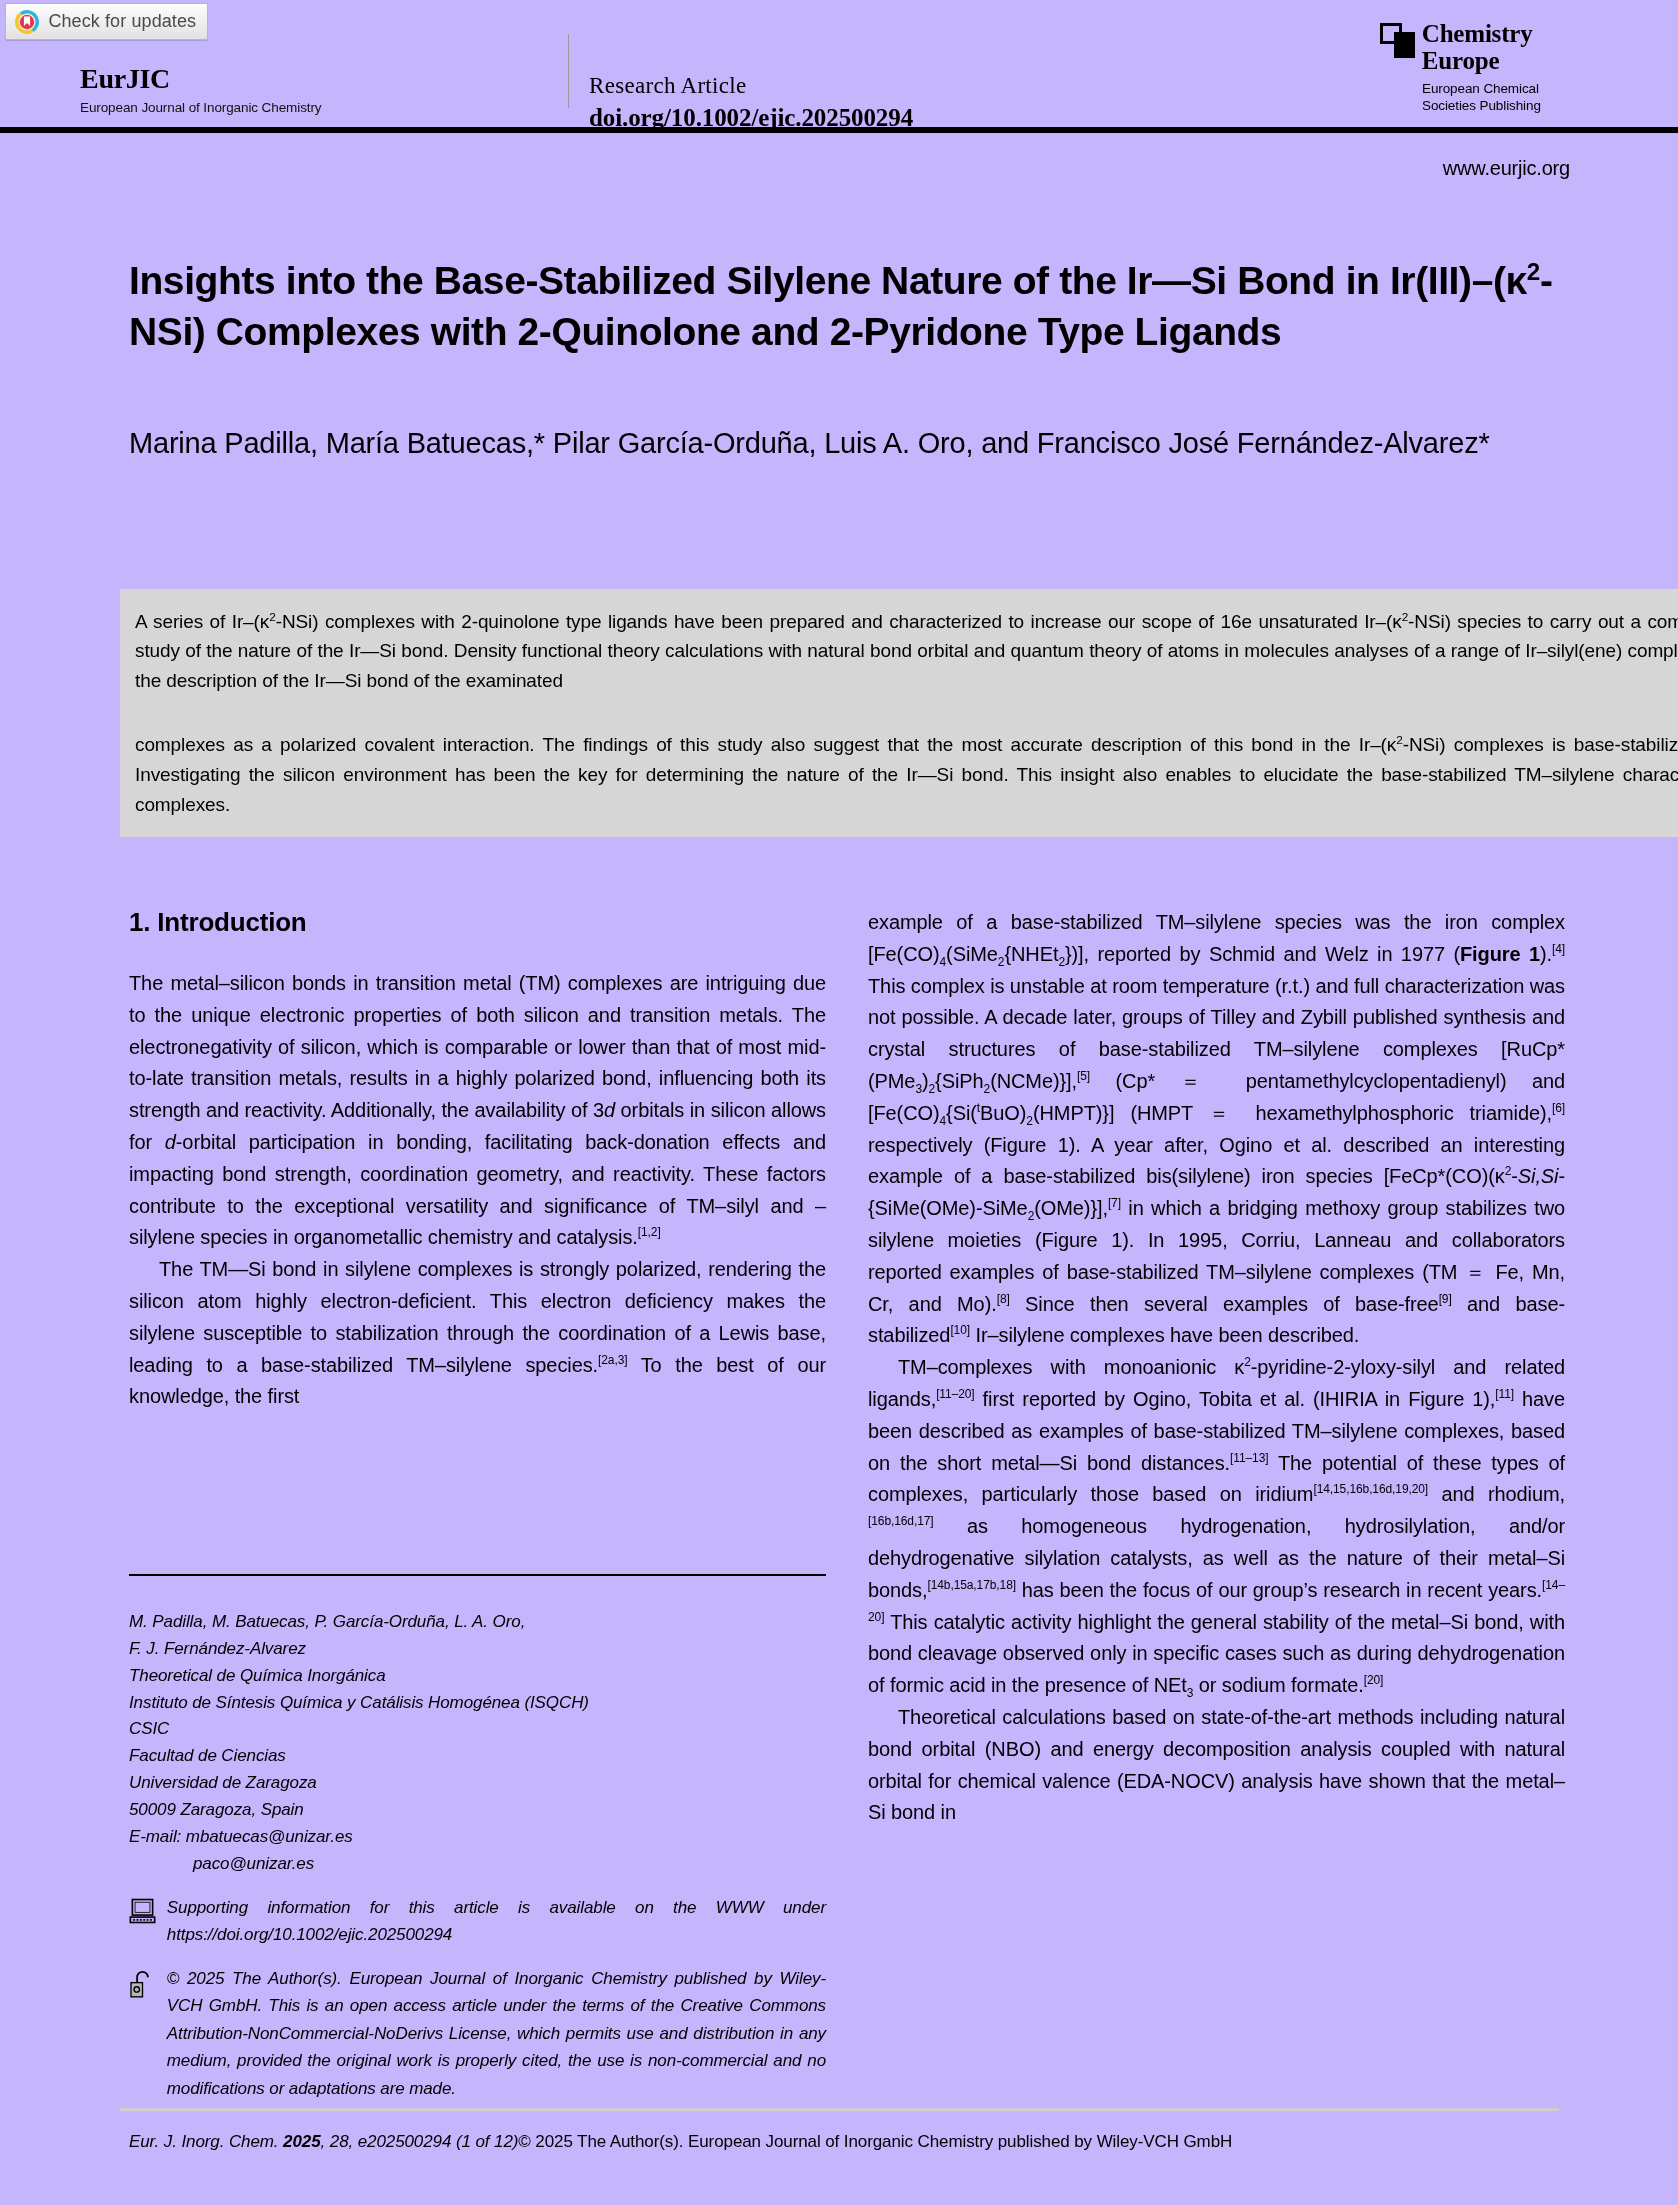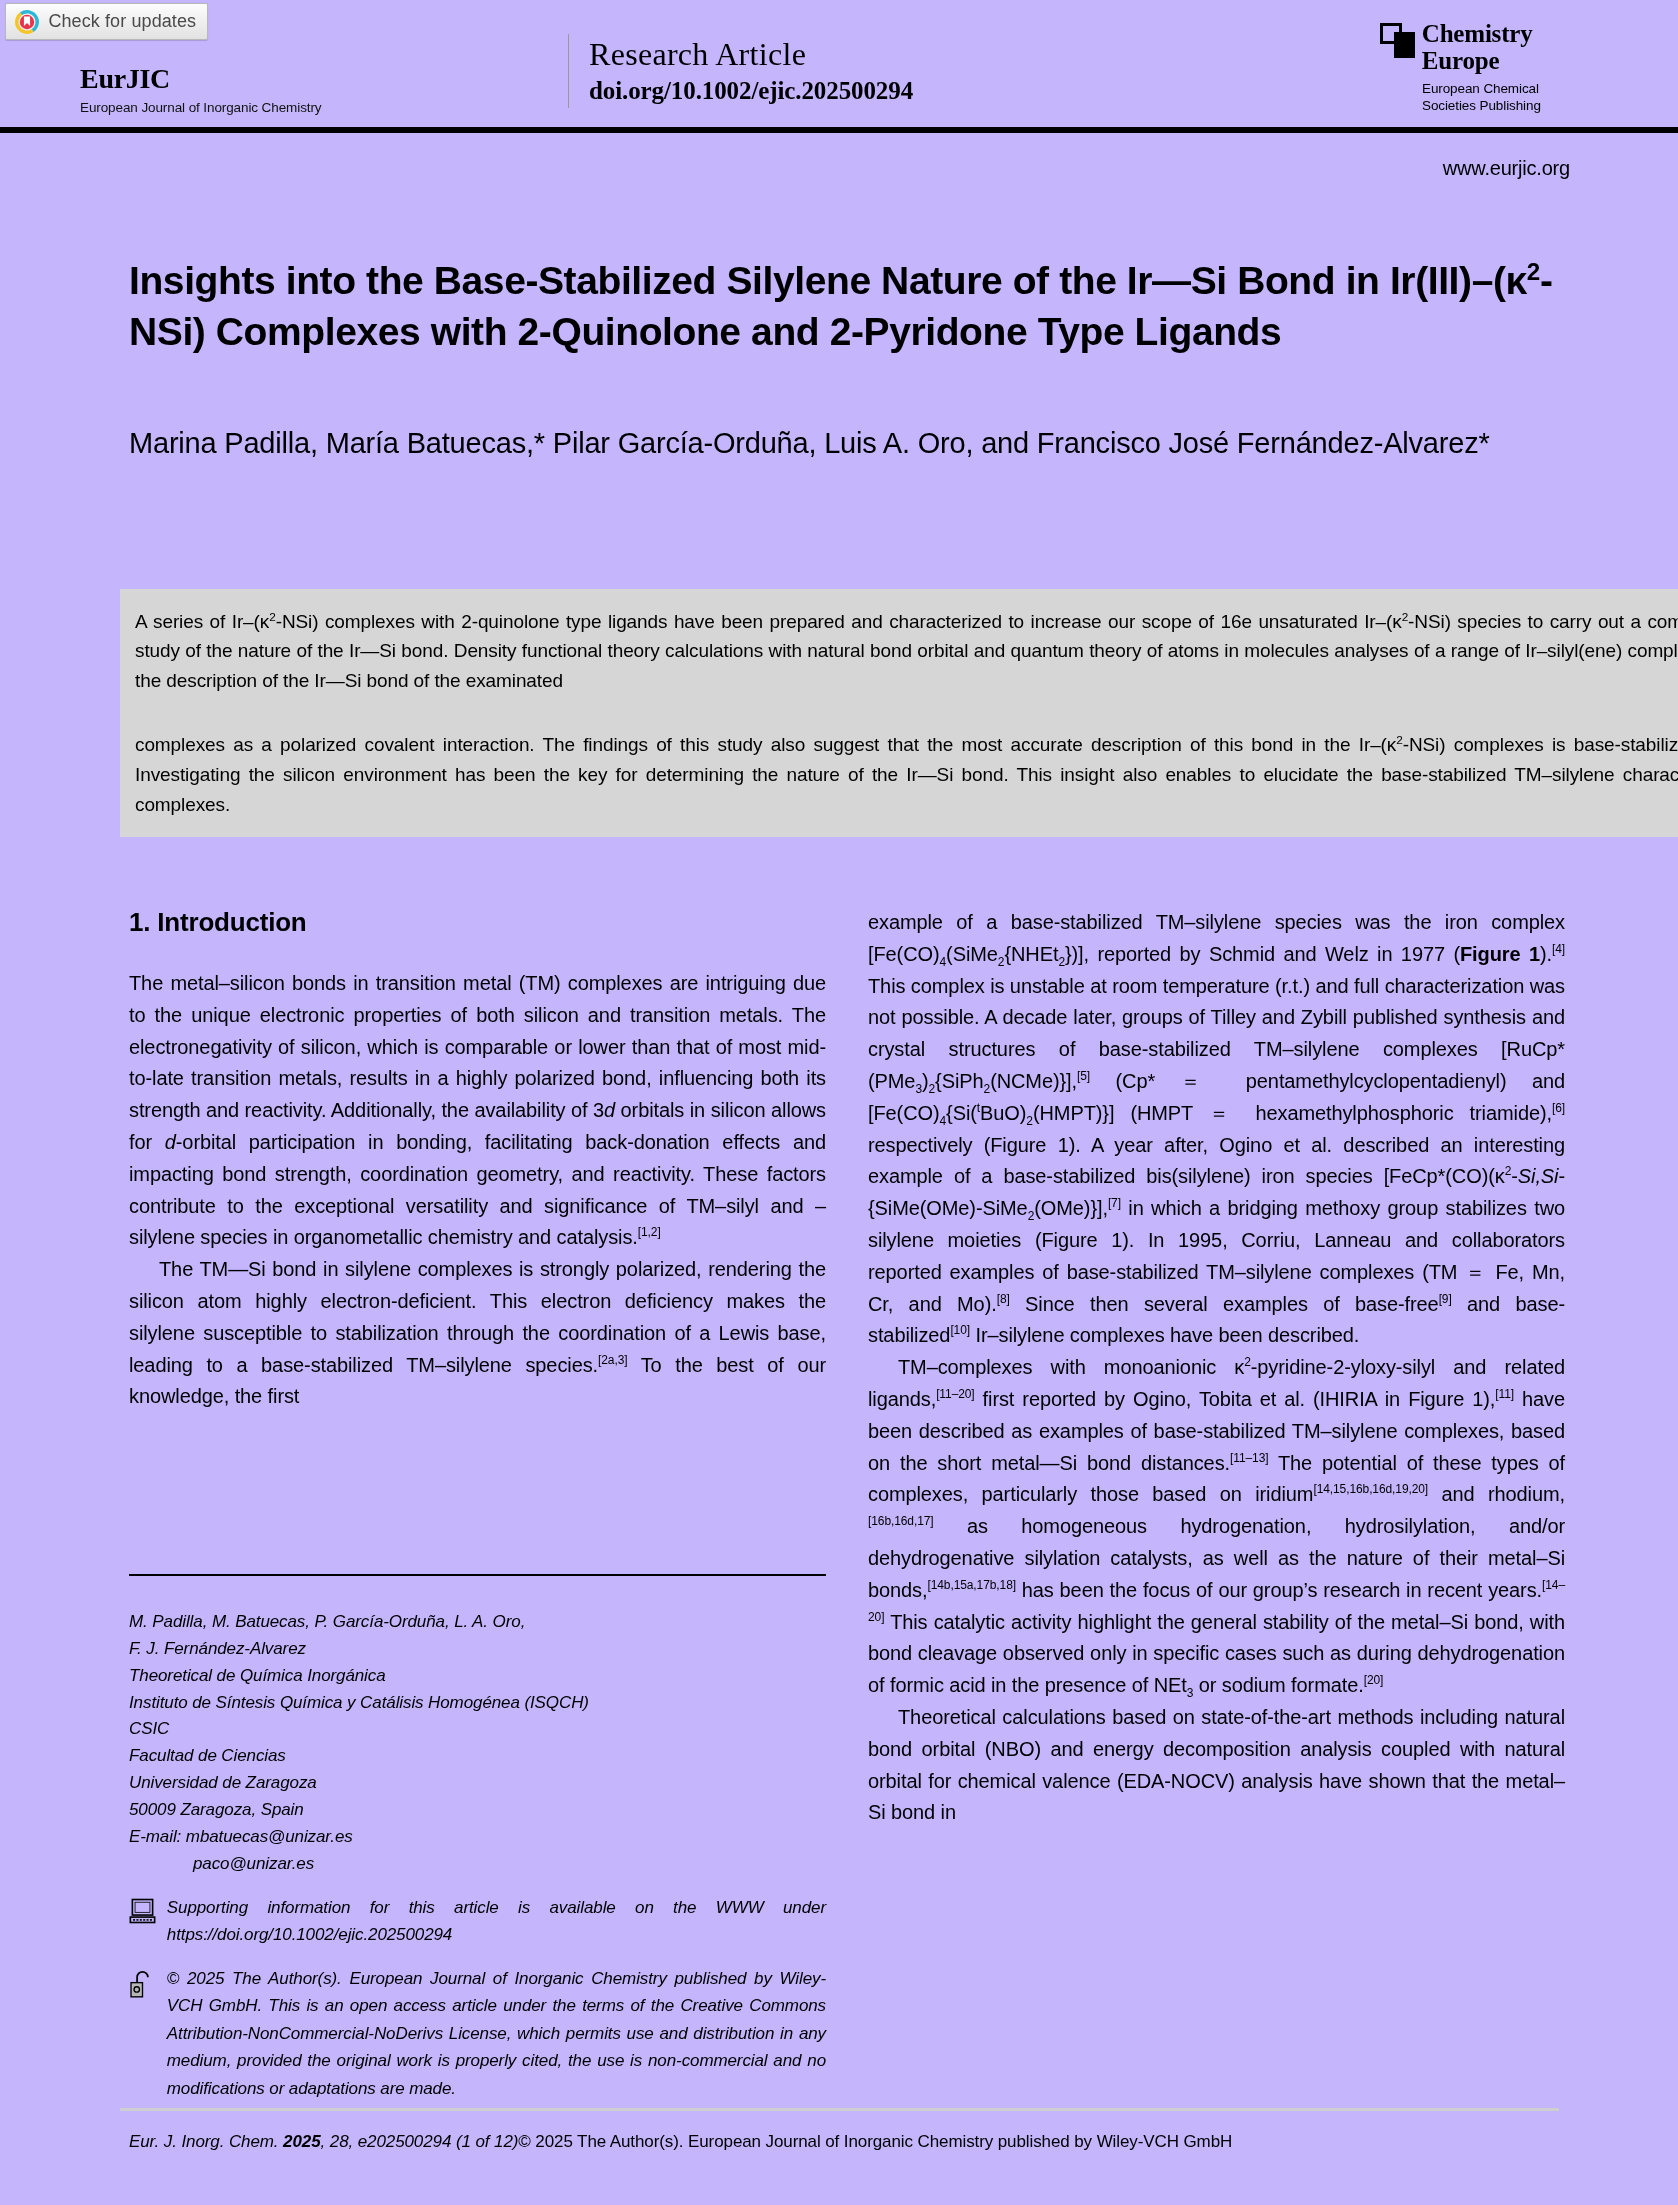--- a/index.html
+++ b/index.html
@@ -80,23 +80,24 @@
   .article-type-block {
     position: absolute;
     left: 568px;
     top: 34px;
     border-left: 1.4px solid #999;
     padding-left: 20px;
     height: 74px;
   }
   .article-type {
     font-family: "Liberation Serif", serif;
-    font-size: 32px;
+    font-size: 23px;
     letter-spacing: 0.3px;
     line-height: 1.25;
+    margin-top: 38px;
   }
   .article-doi {
     font-family: Liberation Serif, serif;
     font-weight: bold;
     font-size: 25px;
     letter-spacing: -0.1px;
     line-height: 1.25;
     margin-top: 1.4px;
   }
   .ce-logo {

